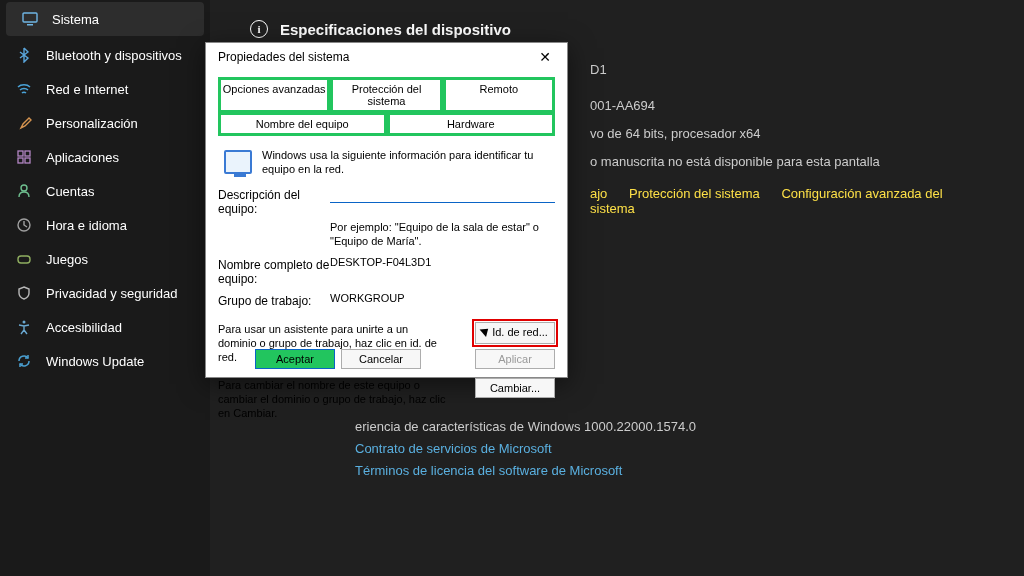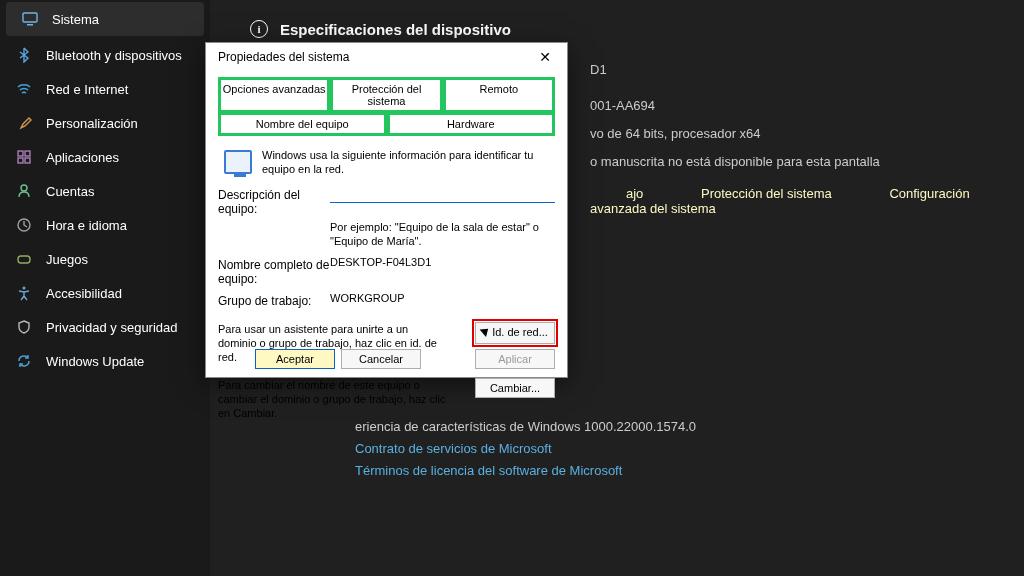--- a/index.html
+++ b/index.html
@@ -11,21 +11,21 @@
 .side-item.active { background: #2d2d2d; border-radius: 4px; margin: 2px 6px; }
 .side-ico { width: 16px; height: 16px; margin-right: 14px; display: inline-flex; align-items: center; justify-content: center; }
 .side-ico svg { width: 16px; height: 16px; }
 
 
 .main { position: absolute; left: 210px; top: 0; width: 814px; height: 576px; background: #202020; padding: 20px 40px; }
 .device-title { display: flex; align-items: center; gap: 12px; font-size: 15px; font-weight: 600; margin-bottom: 18px; }
 .info-ico { width: 18px; height: 18px; border: 1.5px solid #fff; border-radius: 50%; display: inline-flex; align-items: center; justify-content: center; font-size: 11px; font-family: Georgia, serif; }
 .specs { font-size: 13px; line-height: 28px; color: #ccc; padding-left: 340px; }
 .links { padding-left: 340px; font-size: 13px; margin-top: 10px; }
-.links a { color: #fef9c3; text-decoration: none; margin-right: 18px; cursor: pointer; margin-left: 36px; }
+.links a { color: #fde047; text-decoration: none; margin-right: 18px; cursor: pointer; }
 .mslinks { padding-left: 105px; font-size: 13px; line-height: 22px; margin-top: 200px; color: #ccc; }
 .mslinks a { color: #5ab0e0; text-decoration: none; display: block; cursor: pointer; }
 
 
 .dialog { position: absolute; left: 205px; top: 42px; width: 363px; height: 336px; background: #fff; color: #000; border: 1px solid #888; box-shadow: 0 6px 24px rgba(0,0,0,.5); font-size: 11px; }
 .dlg-title { display: flex; justify-content: space-between; align-items: center; padding: 6px 12px; font-size: 12px; }
 .dlg-close { width: 20px; text-align: center; cursor: pointer; font-size: 14px; }
 .dlg-body { padding: 6px 12px; }
 .tabs { display: flex; }
 .tabs .tab { flex: 1; text-align: center; padding: 3px 0; border: 3px solid #22c55e; background: #fff; font-size: 11px; cursor: pointer; }
@@ -40,21 +40,21 @@
 .field .val { flex: 1; font-size: 11px; }
 .field input { flex: 1; border: none; border-bottom: 1px solid #0a64c6; font-size: 11px; padding: 2px 0; outline: none; }
 .example { font-size: 11px; padding-left: 112px; margin: -2px 0 8px; line-height: 14px; }
 .action-row { display: flex; align-items: flex-start; gap: 28px; margin: 14px 0; }
 .action-row p { flex: 1; font-size: 11px; line-height: 14px; }
 .btn { min-width: 80px; padding: 3px 1px; font-size: 11px; background: #f7f7f7; border: 1px solid #adadad; cursor: pointer; text-align: center; }
 .btn.redframe { outline: 2px solid #e00000; outline-offset: 1px; }
 .cursor { display: inline-block; width: 10px; height: 14px; vertical-align: middle; position: relative; }
 .cursor::before { content: ""; position: absolute; left: 0; top: 0; border-left: 7px solid #000; border-top: 5px solid transparent; border-bottom: 5px solid transparent; transform: rotate(-40deg); }
 .dlg-foot { position: absolute; bottom: 8px; right: 12px; display: flex; gap: 6px; }
-.btn.primary { background: #fef9c3; border: 1px solid #0a64c6; }
+.btn.primary { background: #22c55e; border: 1px solid #0a64c6; }
 .btn.disabled { color: #9a9a9a; margin-left: 48px; }
 </style>
 </head>
 <body>
 
 <div class="sidebar">
   <div class="side-item active">
     <span class="side-ico">
         <svg viewBox="0 0 16 16">
           <rect x="1" y="2" width="14" height="9" rx="1" fill="none" stroke="#6fb5e4" stroke-width="1.4"></rect>
@@ -120,33 +120,33 @@
     <span class="side-ico">
         <svg viewBox="0 0 16 16">
           <rect x="2" y="5" width="12" height="7" rx="3" fill="none" stroke="#8fae60" stroke-width="1.4"></rect>
         </svg>
       </span>
     <span>Juegos</span>
   </div>
   <div class="side-item">
     <span class="side-ico">
         <svg viewBox="0 0 16 16">
+          <path d="M8 2l5 2v4c0 3-2 5-5 6-3-1-5-3-5-6V4z" fill="none" stroke="#b8b8b8" stroke-width="1.4"></path>
+        </svg>
+      </span>
+    <span>Privacidad y seguridad</span>
+  </div>
+  <div class="side-item">
+    <span class="side-ico">
+        <svg viewBox="0 0 16 16">
           <circle cx="8" cy="3" r="1.5" fill="#6aa8d0"></circle>
           <path d="M3 6l5 1 5-1M8 7v4l-3 4M8 11l3 4" fill="none" stroke="#6aa8d0" stroke-width="1.4"></path>
         </svg>
       </span>
     <span>Accesibilidad</span>
-  </div>
-  <div class="side-item">
-    <span class="side-ico">
-        <svg viewBox="0 0 16 16">
-          <path d="M8 2l5 2v4c0 3-2 5-5 6-3-1-5-3-5-6V4z" fill="none" stroke="#b8b8b8" stroke-width="1.4"></path>
-        </svg>
-      </span>
-    <span>Privacidad y seguridad</span>
   </div>
   <div class="side-item">
     <span class="side-ico">
         <svg viewBox="0 0 16 16">
           <path d="M3 8a5 5 0 019-3M13 8a5 5 0 01-9 3" fill="none" stroke="#4a9fd0" stroke-width="1.5"></path>
           <path d="M12 2v3h-3M4 14v-3h3" fill="none" stroke="#4a9fd0" stroke-width="1.5"></path>
         </svg>
       </span>
     <span>Windows Update</span>
   </div>

